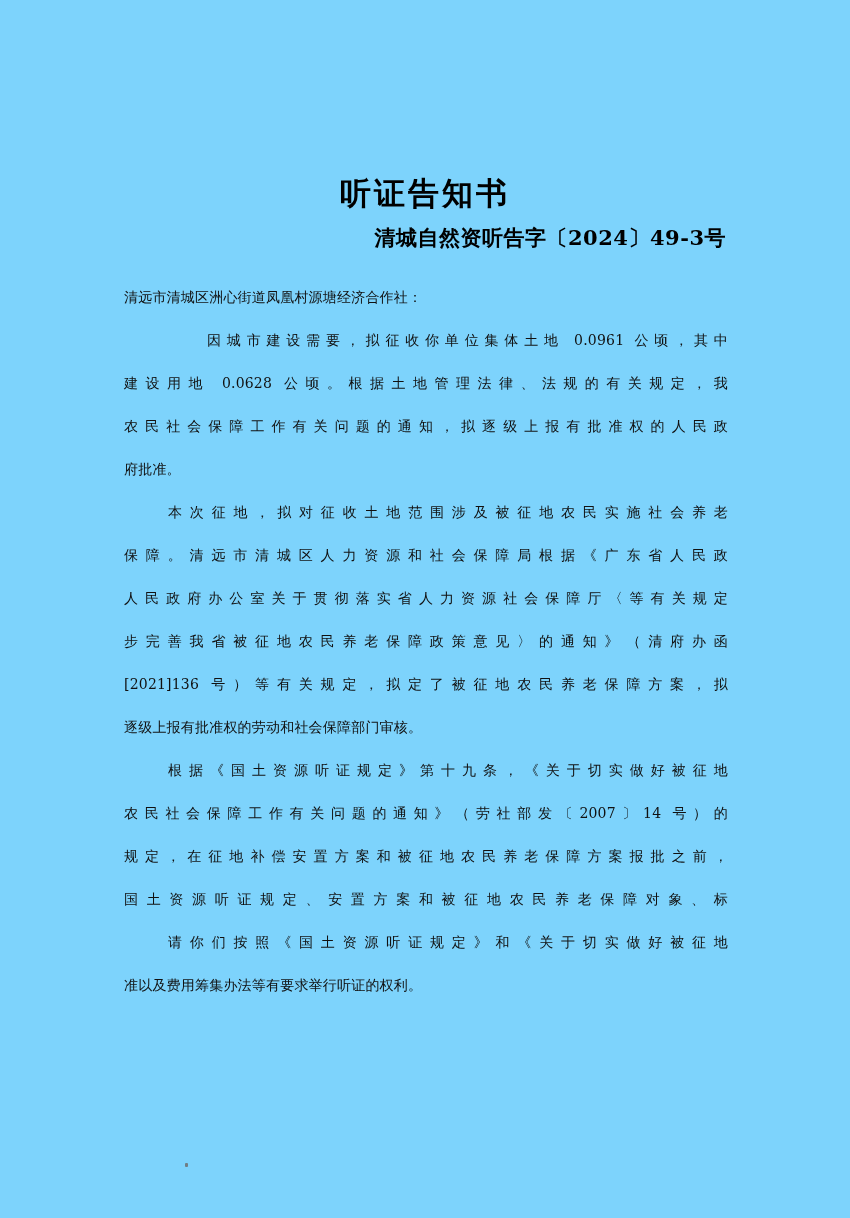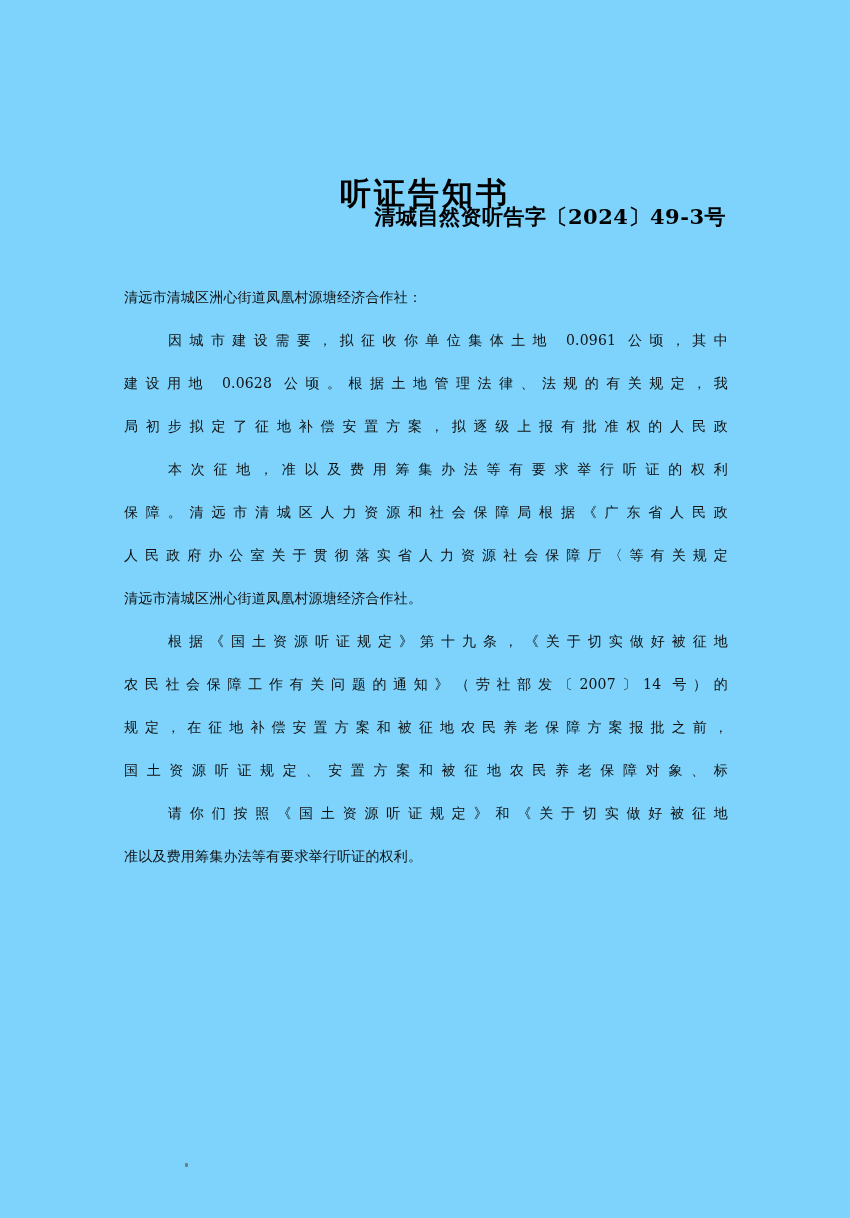--- a/index.html
+++ b/index.html
@@ -31,21 +31,21 @@
     font-weight: 700;
     letter-spacing: 3px;
     line-height: 1.2;
     font-family: "DejaVu Sans", "Liberation Sans", sans-serif;
     color: #000000;
   }
 
   
   .doc-number {
     position: absolute;
-    top: 203px;
+    top: 224px;
     left: 0;
     width: 726px;
     text-align: right;
     font-size: 21px;
     font-weight: 700;
     letter-spacing: 0.5px;
     line-height: 1.3;
     color: #000000;
   }
 
@@ -91,28 +91,31 @@
 <div class="page">
 
   <h1 class="doc-title">听证告知书</h1>
 
   <div class="doc-number">清城自然资听告字〔2024〕49-3号</div>
 
   <div class="body-block">
 
     <div class="line">清远市清城区洲心街道凤凰村源塘经济合作社：</div>
 
-    <div class="line justify" style="text-indent: 44px;">因城市建设需要，拟征收你单位集体土地 0.0961 公顷，其中</div>
+    <div class="line justify" style="text-indent: 44px; margin-left: 39px;">因城市建设需要，拟征收你单位集体土地 0.0961 公顷，其中</div>
     <div class="line justify">建设用地 0.0628 公顷。根据土地管理法律、法规的有关规定，我</div>
-    <div class="line justify">局初步拟定了征地补偿安置方案，拟逐级上报有批准权的人民政</div>
+    <div class="line justify">农民社会保障工作有关问题的通知，拟逐级上报有批准权的人民政</div>
+    <div class="line">府批准。</div>
 
-    <div class="line justify" style="text-indent: 44px;">本次征地，准以及费用筹集办法等有要求举行听证的权利</div>
+    <div class="line justify" style="text-indent: 44px;">本次征地，拟对征收土地范围涉及被征地农民实施社会养老</div>
     <div class="line justify">保障。清远市清城区人力资源和社会保障局根据《广东省人民政</div>
     <div class="line justify">人民政府办公室关于贯彻落实省人力资源社会保障厅〈等有关规定</div>
-    <div class="line">清远市清城区洲心街道凤凰村源塘经济合作社。</div>
+    <div class="line justify">步完善我省被征地农民养老保障政策意见〉的通知》（清府办函</div>
+    <div class="line justify">[2021]136 号）等有关规定，拟定了被征地农民养老保障方案，拟</div>
+    <div class="line">逐级上报有批准权的劳动和社会保障部门审核。</div>
 
     <div class="line justify" style="text-indent: 44px;">根据《国土资源听证规定》第十九条，《关于切实做好被征地</div>
     <div class="line justify">农民社会保障工作有关问题的通知》（劳社部发〔2007〕14 号）的</div>
     <div class="line justify">规定，在征地补偿安置方案和被征地农民养老保障方案报批之前，</div>
     <div class="line justify">国土资源听证规定、安置方案和被征地农民养老保障对象、标</div>
     <div class="line justify" style="text-indent: 44px;">请你们按照《国土资源听证规定》和《关于切实做好被征地</div>
 
     <div class="line">准以及费用筹集办法等有要求举行听证的权利。</div>
 
   </div>

